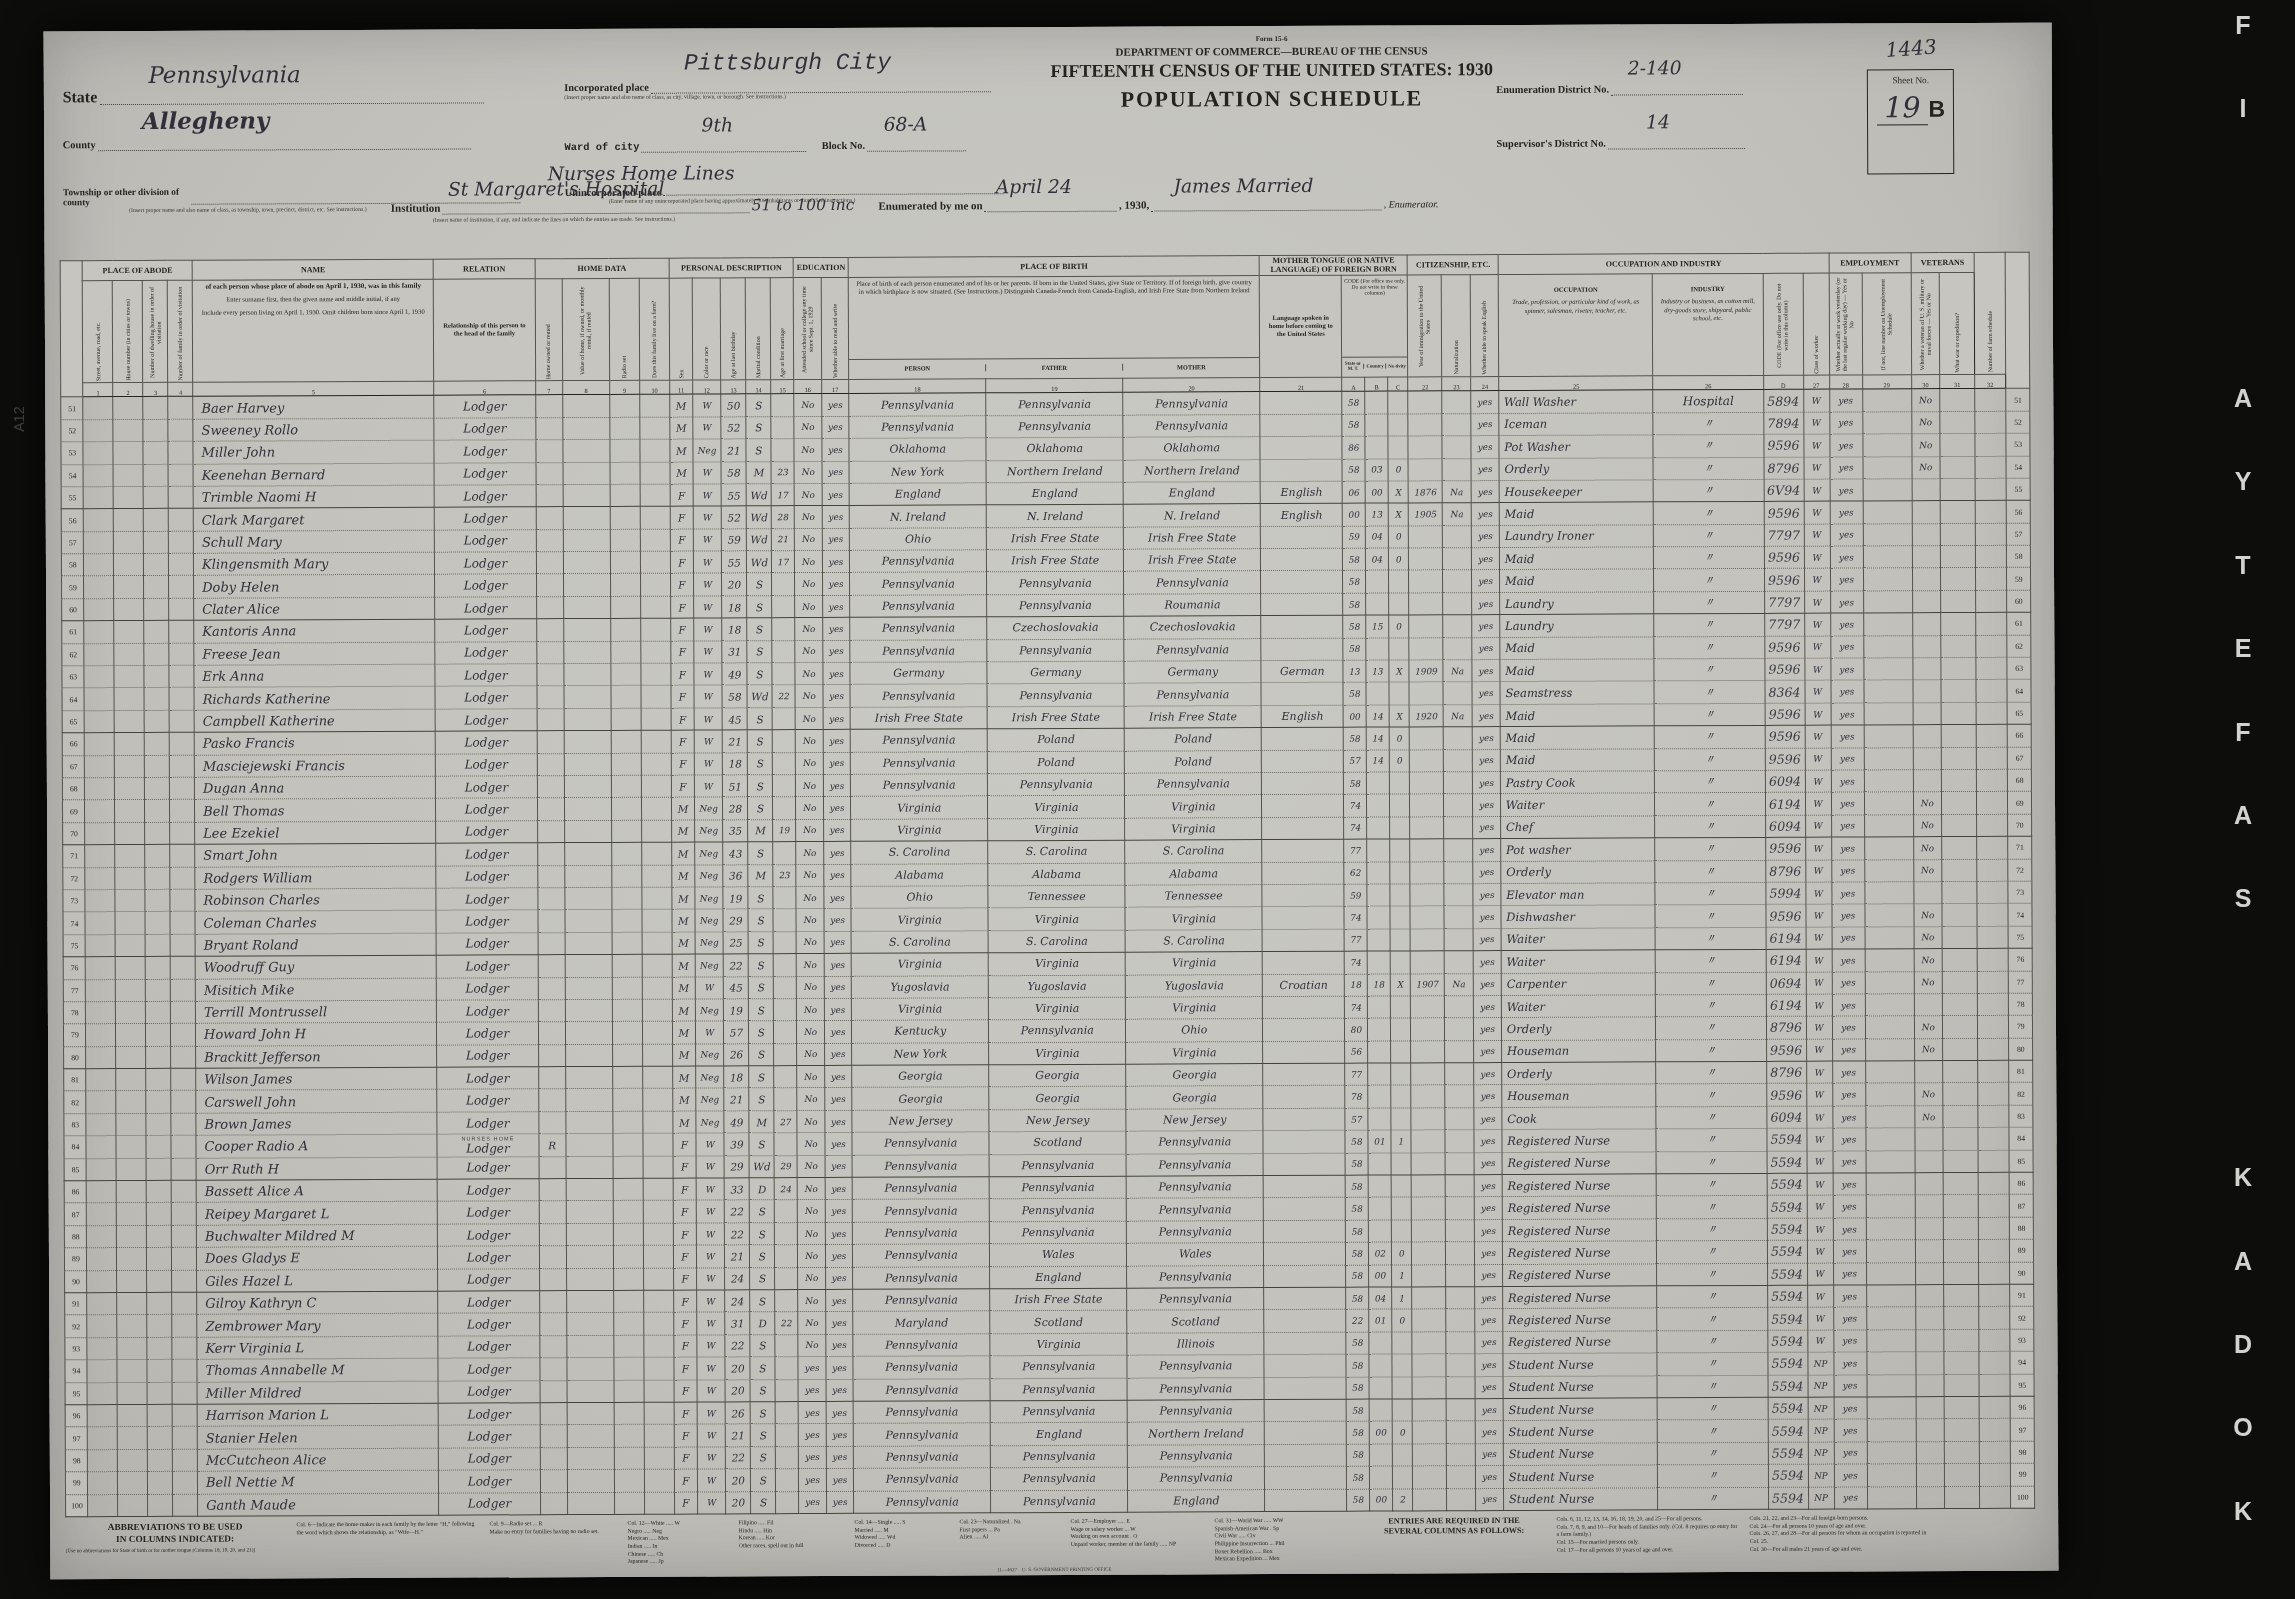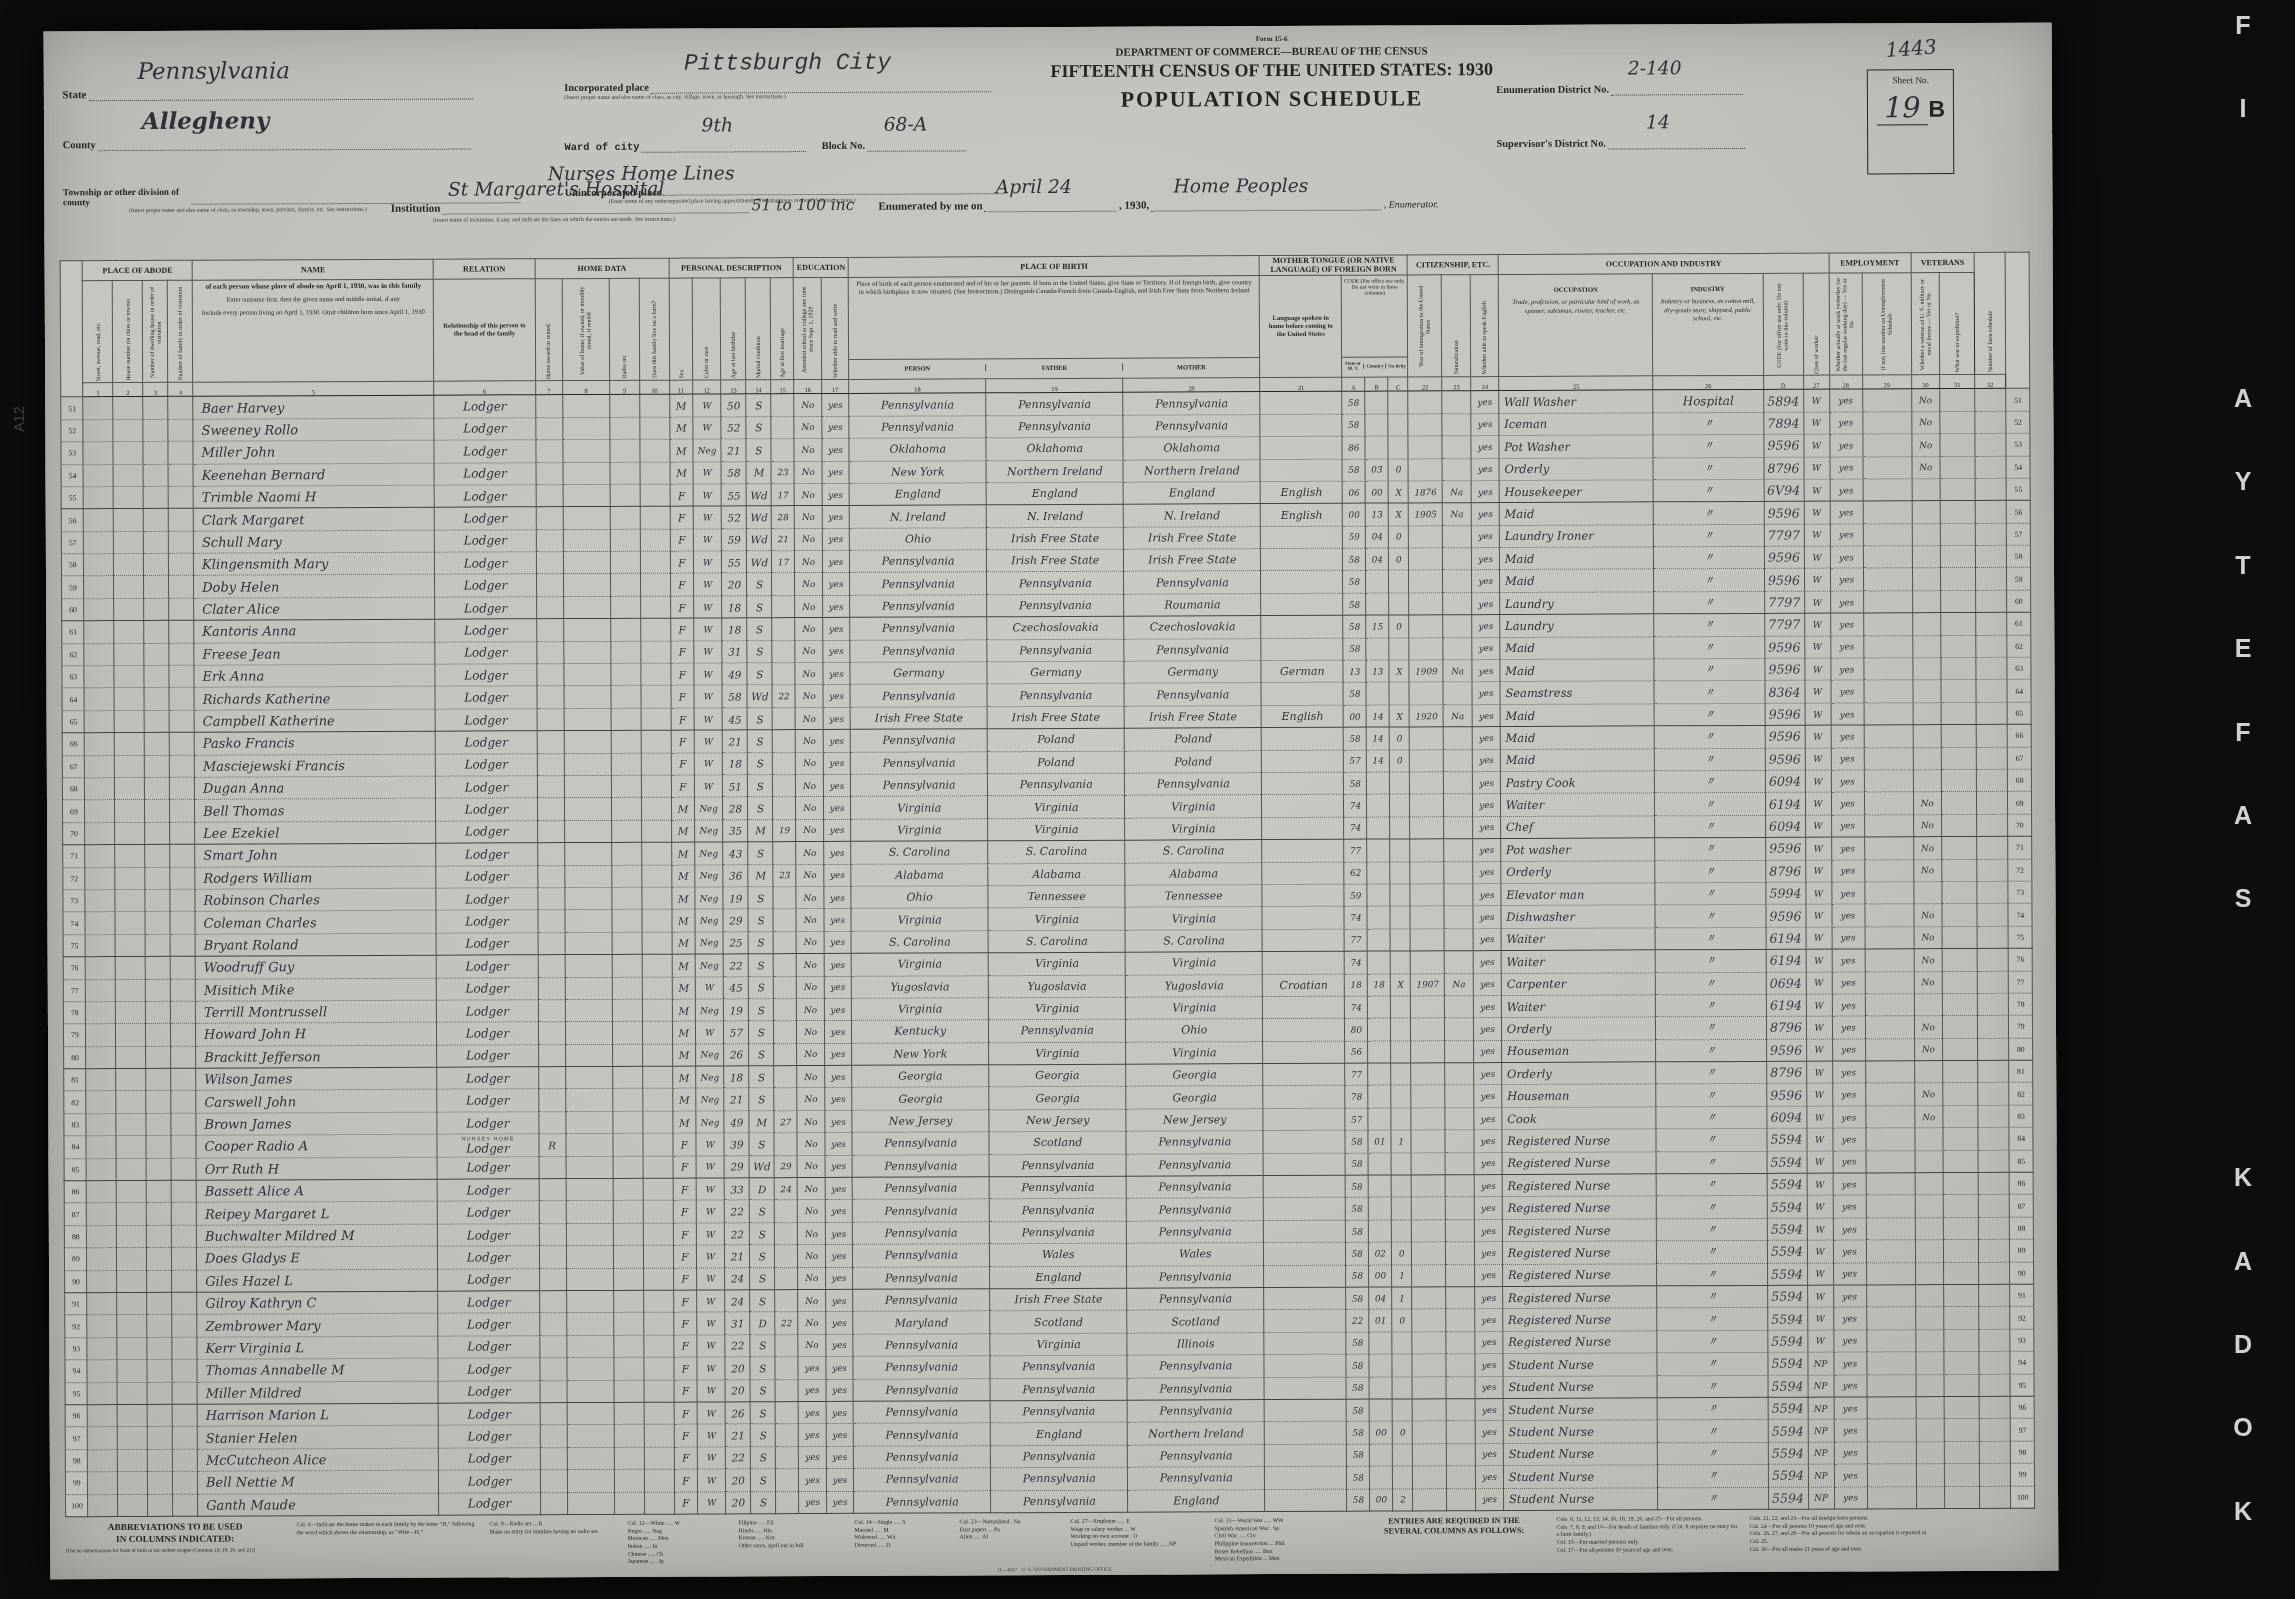--- a/index.html
+++ b/index.html
@@ -83,21 +83,21 @@
       <div class="film-letter" style="top: 1413px;">O</div>
       <div class="film-letter" style="top: 1497px;">K</div>
     </div>
 
   <div class="paper">
     <div class="inner">
 
       <div class="hdr">
 
         <div style="position:absolute;left:3.3px;top:48px;width:472px;">
-          <span class="lbl" style="font-size:11px;">State</span>
+          <span class="lbl" style="font-size:16px;">State</span>
           <span class="dots" style="width:384px;position:relative;">
             <span class="hw hwbig" style="position:absolute;left:49px;top:-28.5px;">Pennsylvania</span>&nbsp;
           </span>
         </div>
         <div style="position:absolute;left:3.3px;top:99px;width:472px;">
           <span class="lbl" style="font-size:10.4px;">County</span>
           <span class="dots" style="width:373px;position:relative;">
             <span class="hw hwbig" style="position:absolute;left:44px;top:-28.5px;font-weight:bold;">Allegheny</span>&nbsp;
           </span>
         </div>
@@ -143,21 +143,21 @@
           <span class="dots" style="width:307px;position:relative;">
             <span class="hw hwmed" style="position:absolute;left:5.5px;top:-22px;">St Margaret's Hospital</span>&nbsp;
           </span>
           <span class="hw" style="font-size:15.4px;">51 to 100 inc</span>
           <span class="lbl" style="font-size:11px;margin-left:22px;">Enumerated by me on</span>
           <span class="dots" style="width:132px;position:relative;">
             <span class="hw hwmed" style="position:absolute;left:11px;top:-22px;">April 24</span>&nbsp;
           </span>
           <span class="lbl" style="font-size:11px;">, 1930,</span>
           <span class="dots" style="width:230px;position:relative;">
-            <span class="hw hwmed" style="position:absolute;left:22px;top:-22px;">Home Peoples</span>&nbsp;
+            <span class="hw hwmed" style="position:absolute;left:22px;top:-22px;">James Married</span>&nbsp;
           </span>
           <span style="font-size:10px;font-style:italic;">, Enumerator.</span>
           <div class="note" style="margin-left:66px;margin-top:1.1px;">(Insert name of institution, if any, and indicate the lines on which the entries are made.   See instructions.)</div>
         </div>
 
         <div style="position:absolute;left:1437px;top:50px;width:362px;">
           <span class="lbl" style="font-size:10.4px;">Enumeration District No.</span>
           <span class="dots" style="width:132px;position:relative;">
             <span class="hw hwmed" style="position:absolute;left:16.5px;top:-24px;">2-140</span>&nbsp;
           </span>

